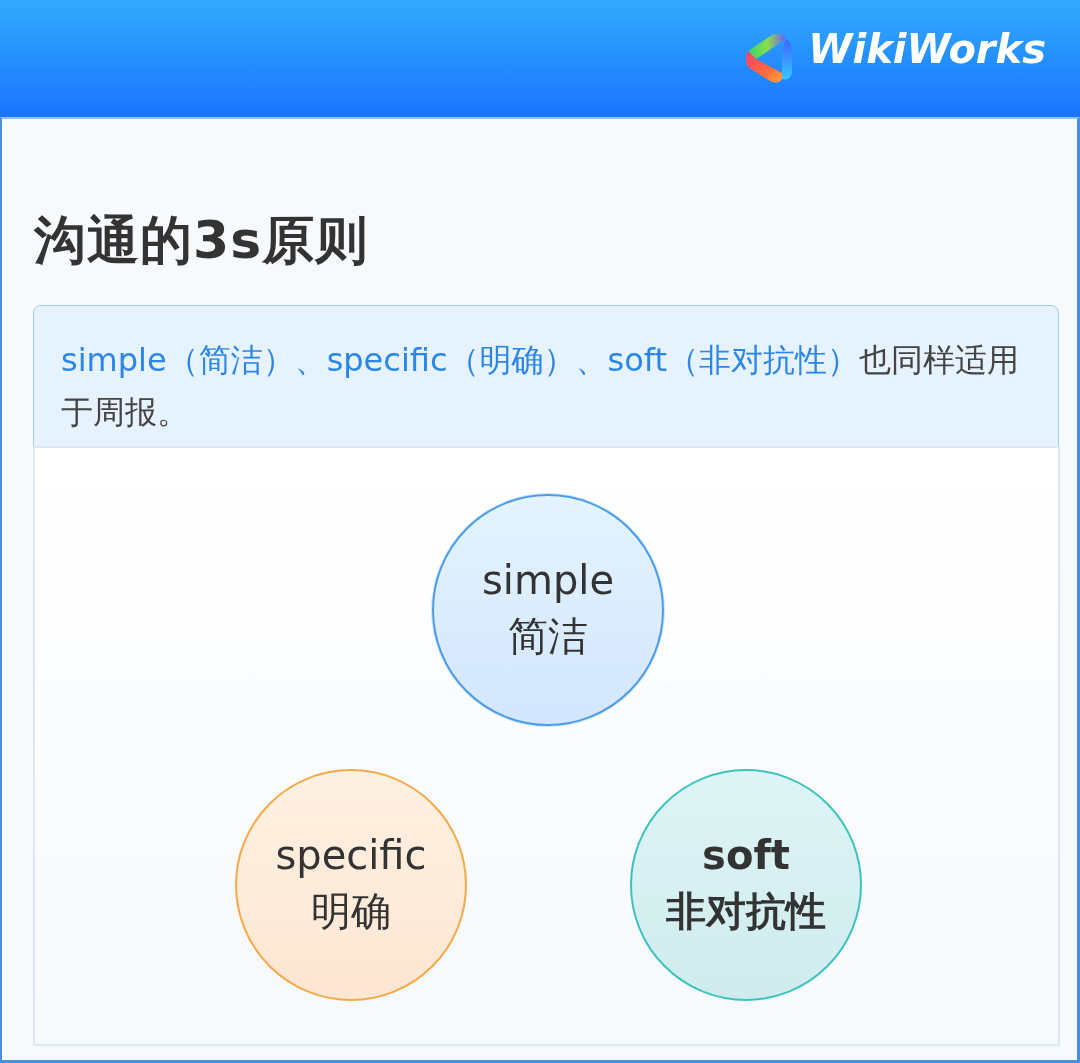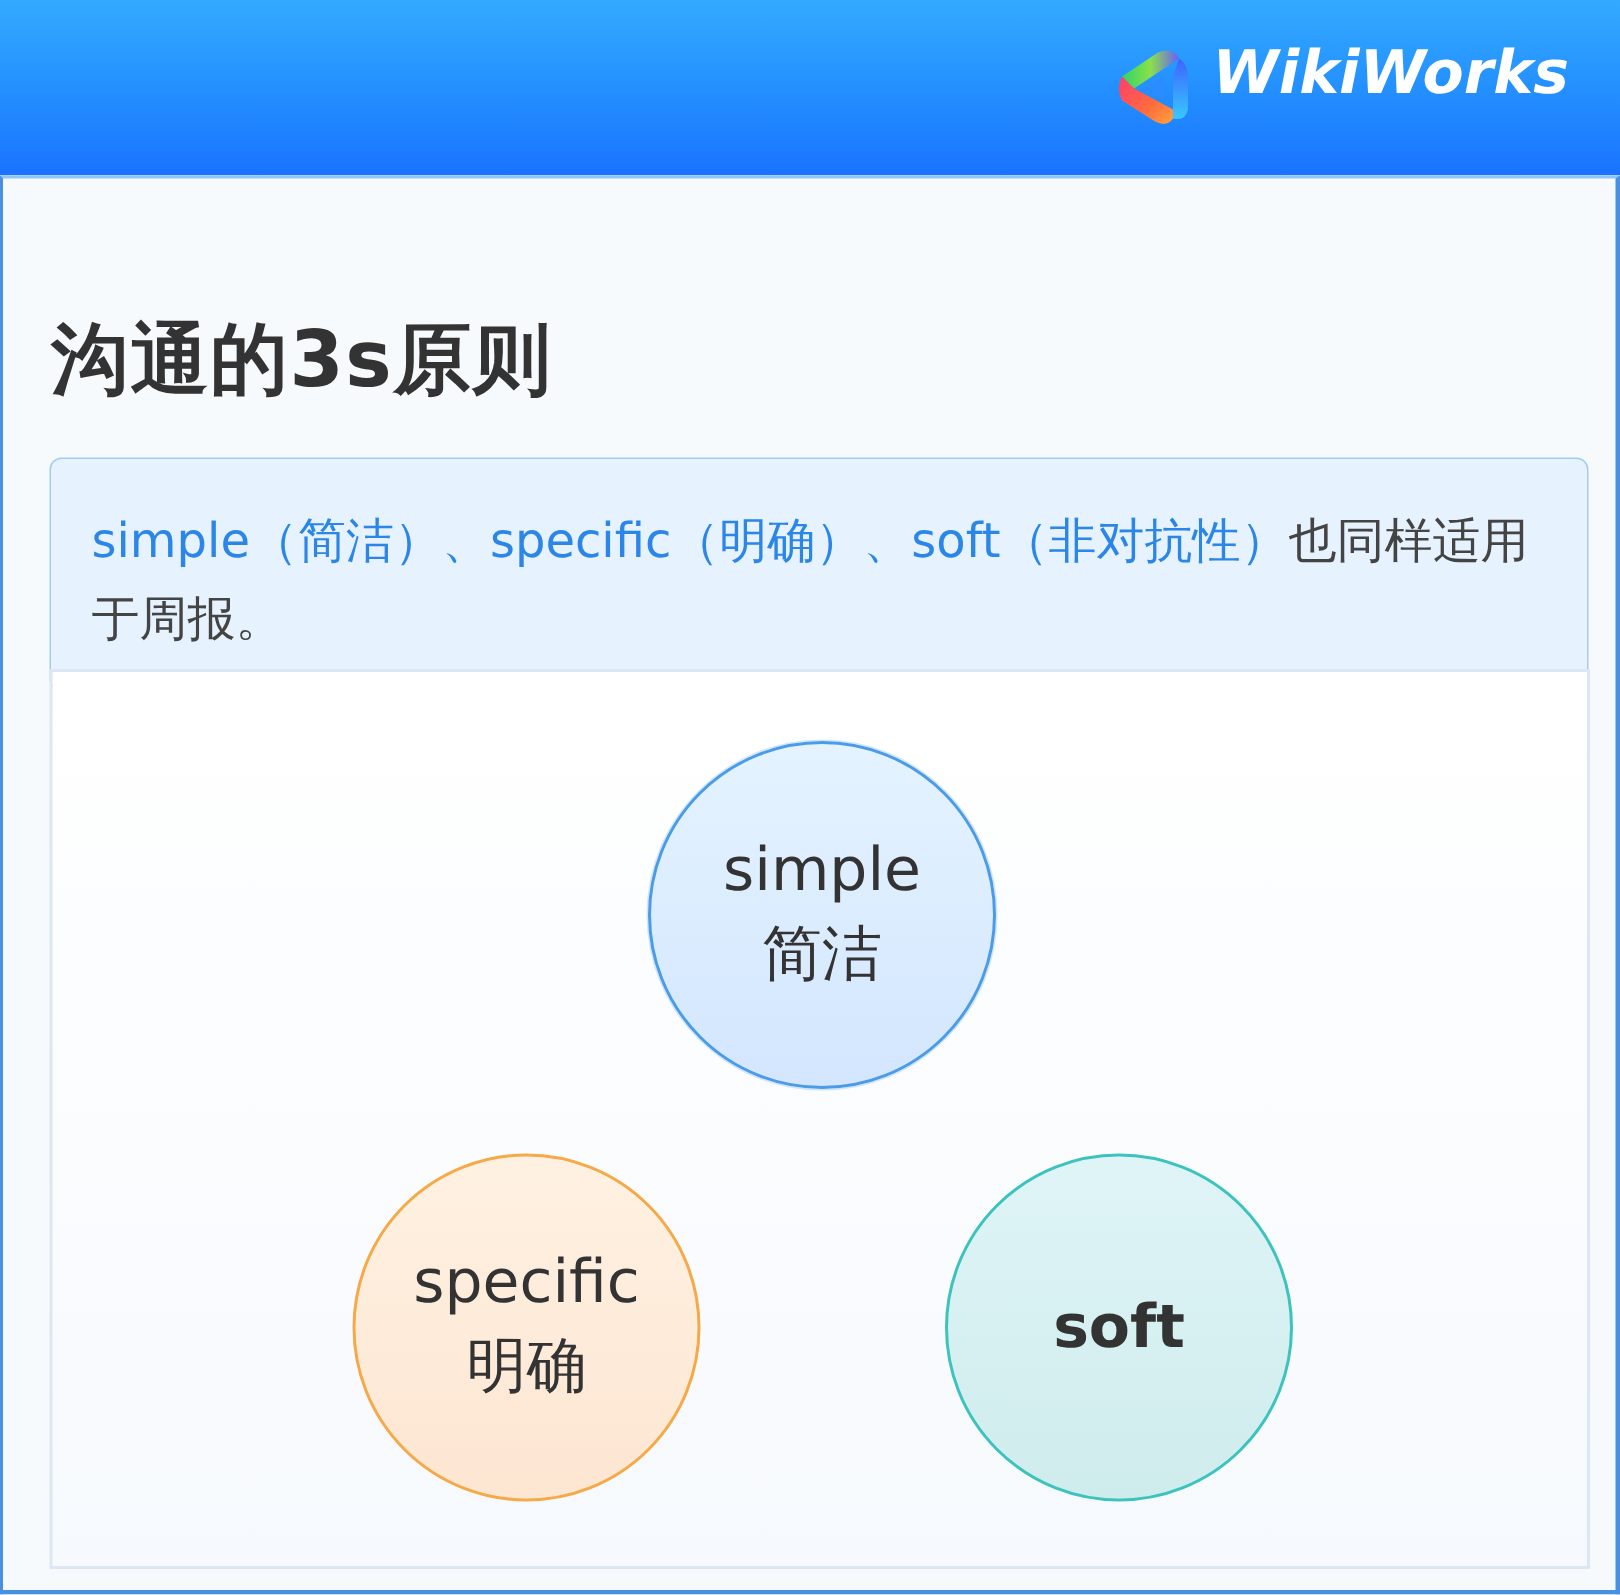--- a/index.html
+++ b/index.html
@@ -123,16 +123,17 @@
     <div class="circle c-specific">
       <span class="en">specific</span>
       <span class="zh">明确</span>
     </div>
     <div class="circle c-simple">
       <span class="en">simple</span>
       <span class="zh">简洁</span>
     </div>
     <div class="circle c-soft">
       <span class="en">soft</span>
+      <span class="zh">非对抗性</span>
     </div>
   </div>
 
 </div>
 
 </body></html>

